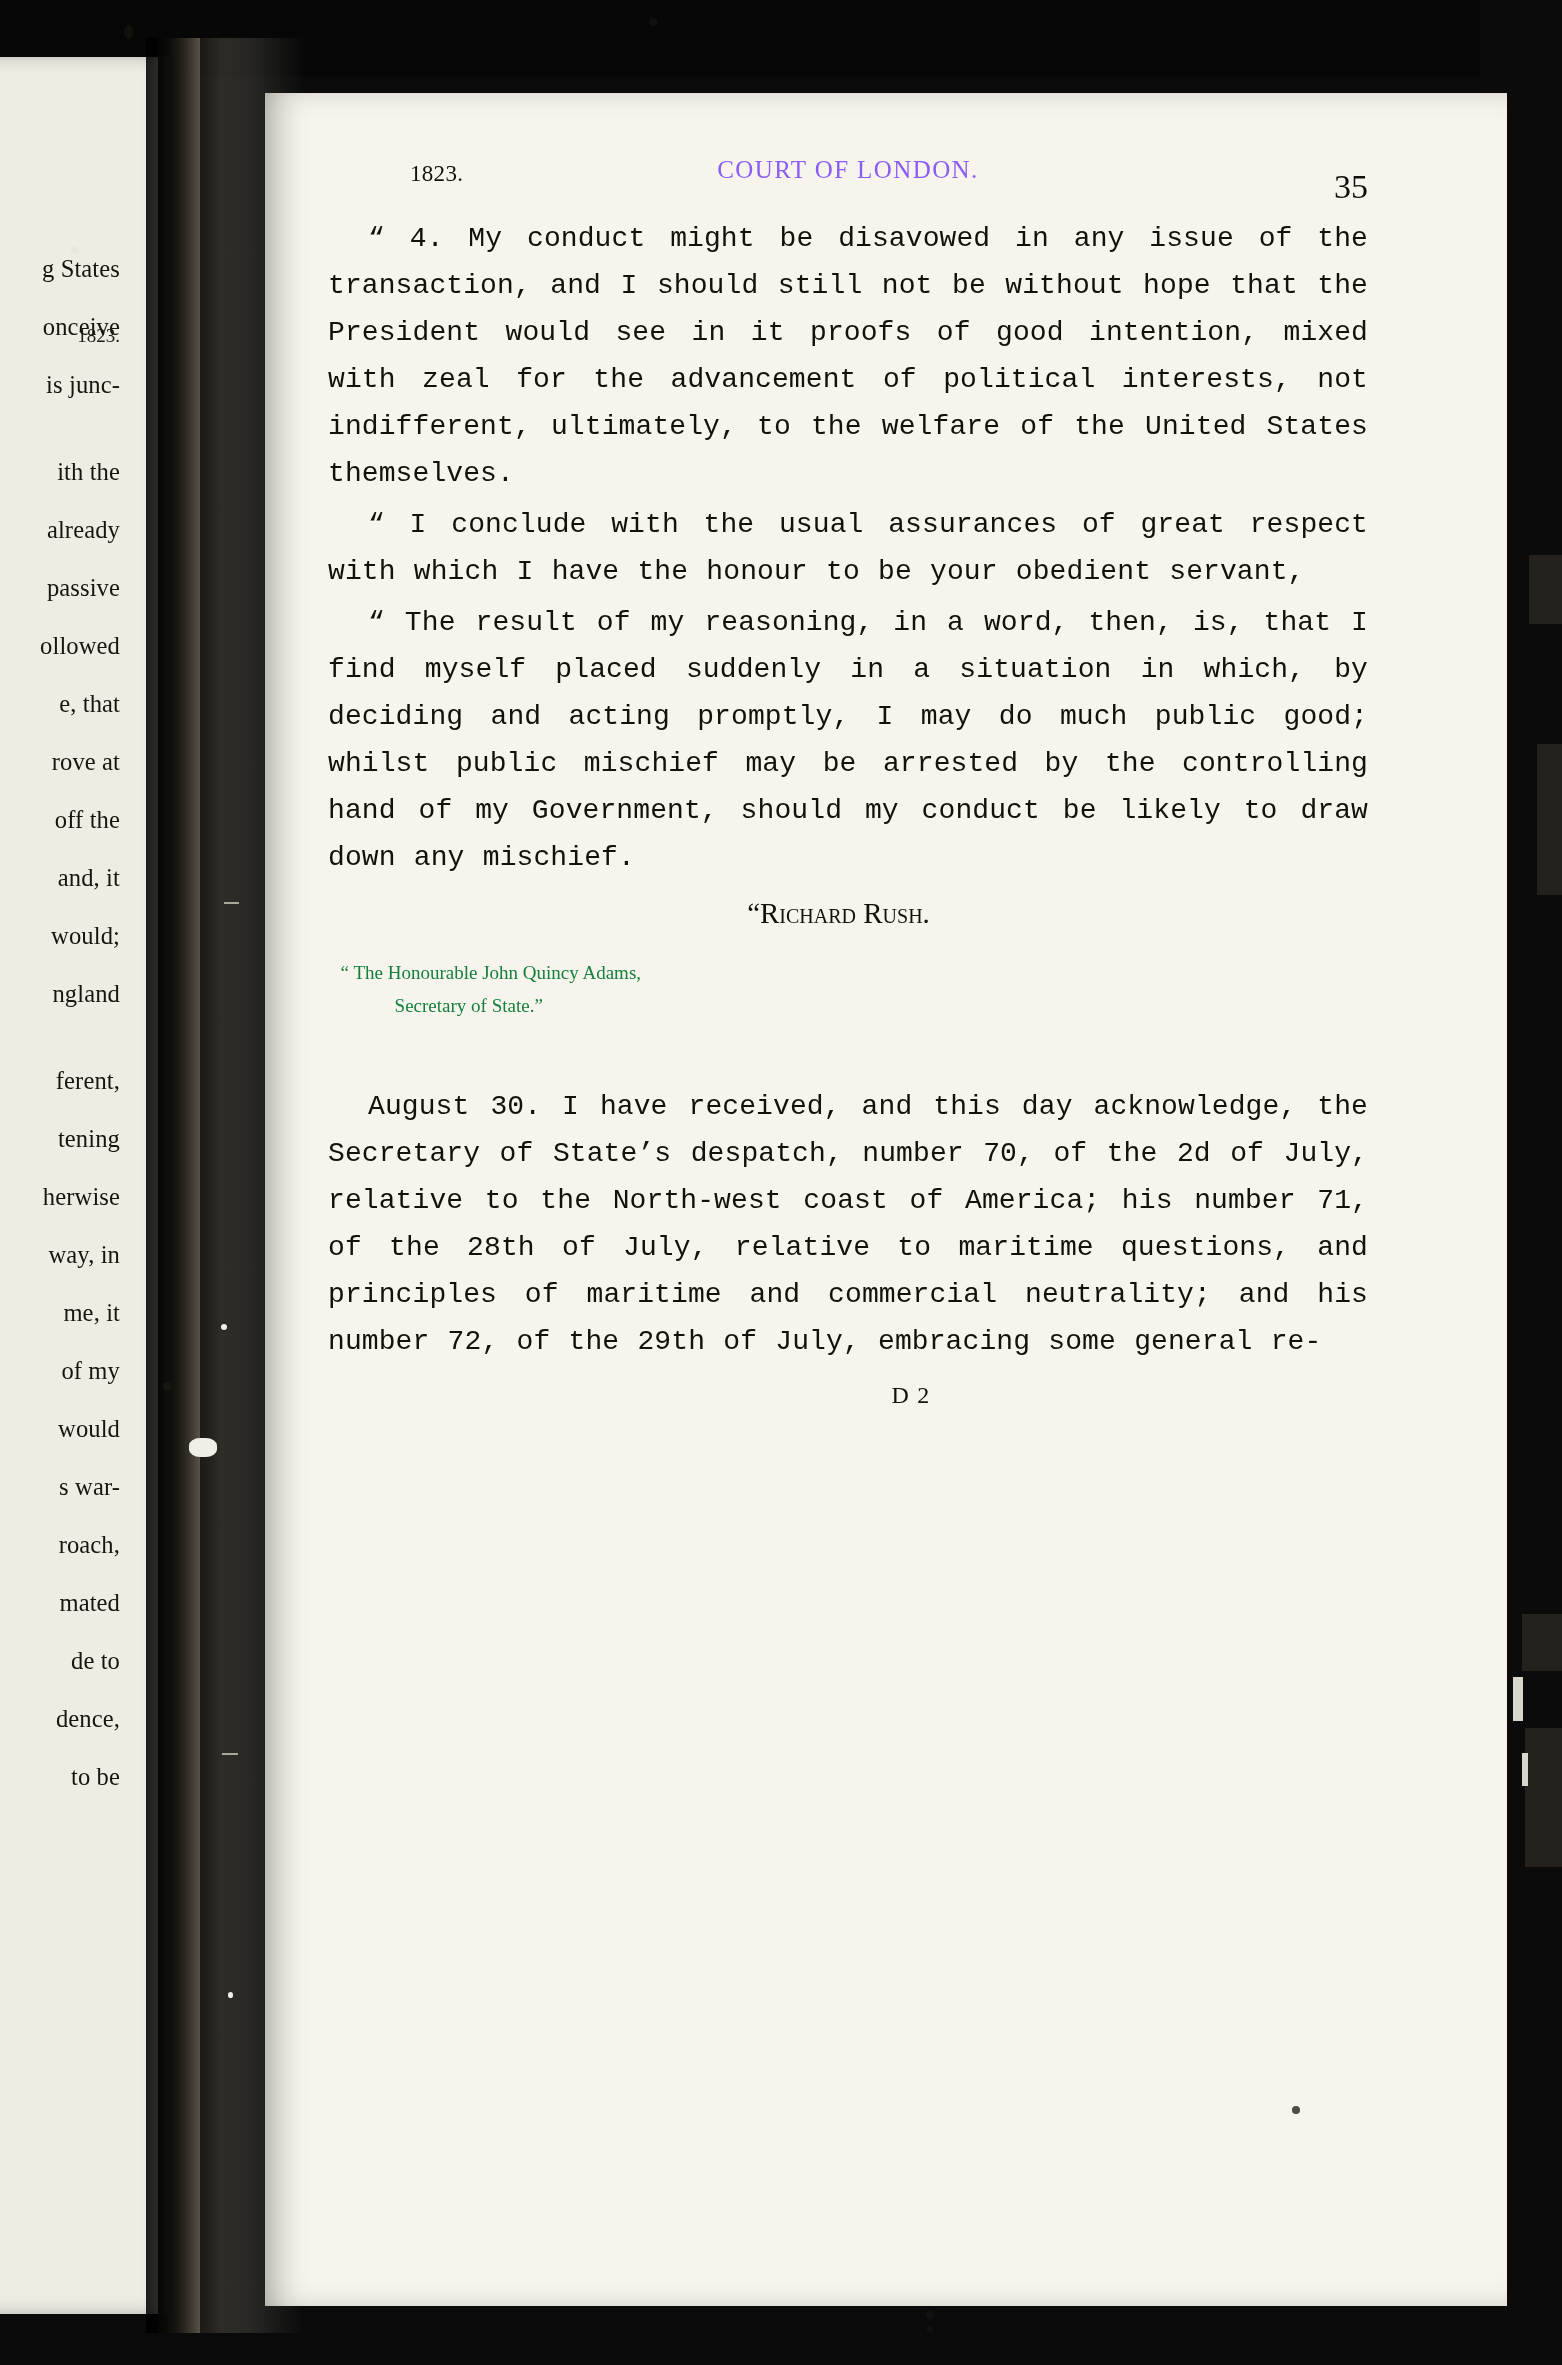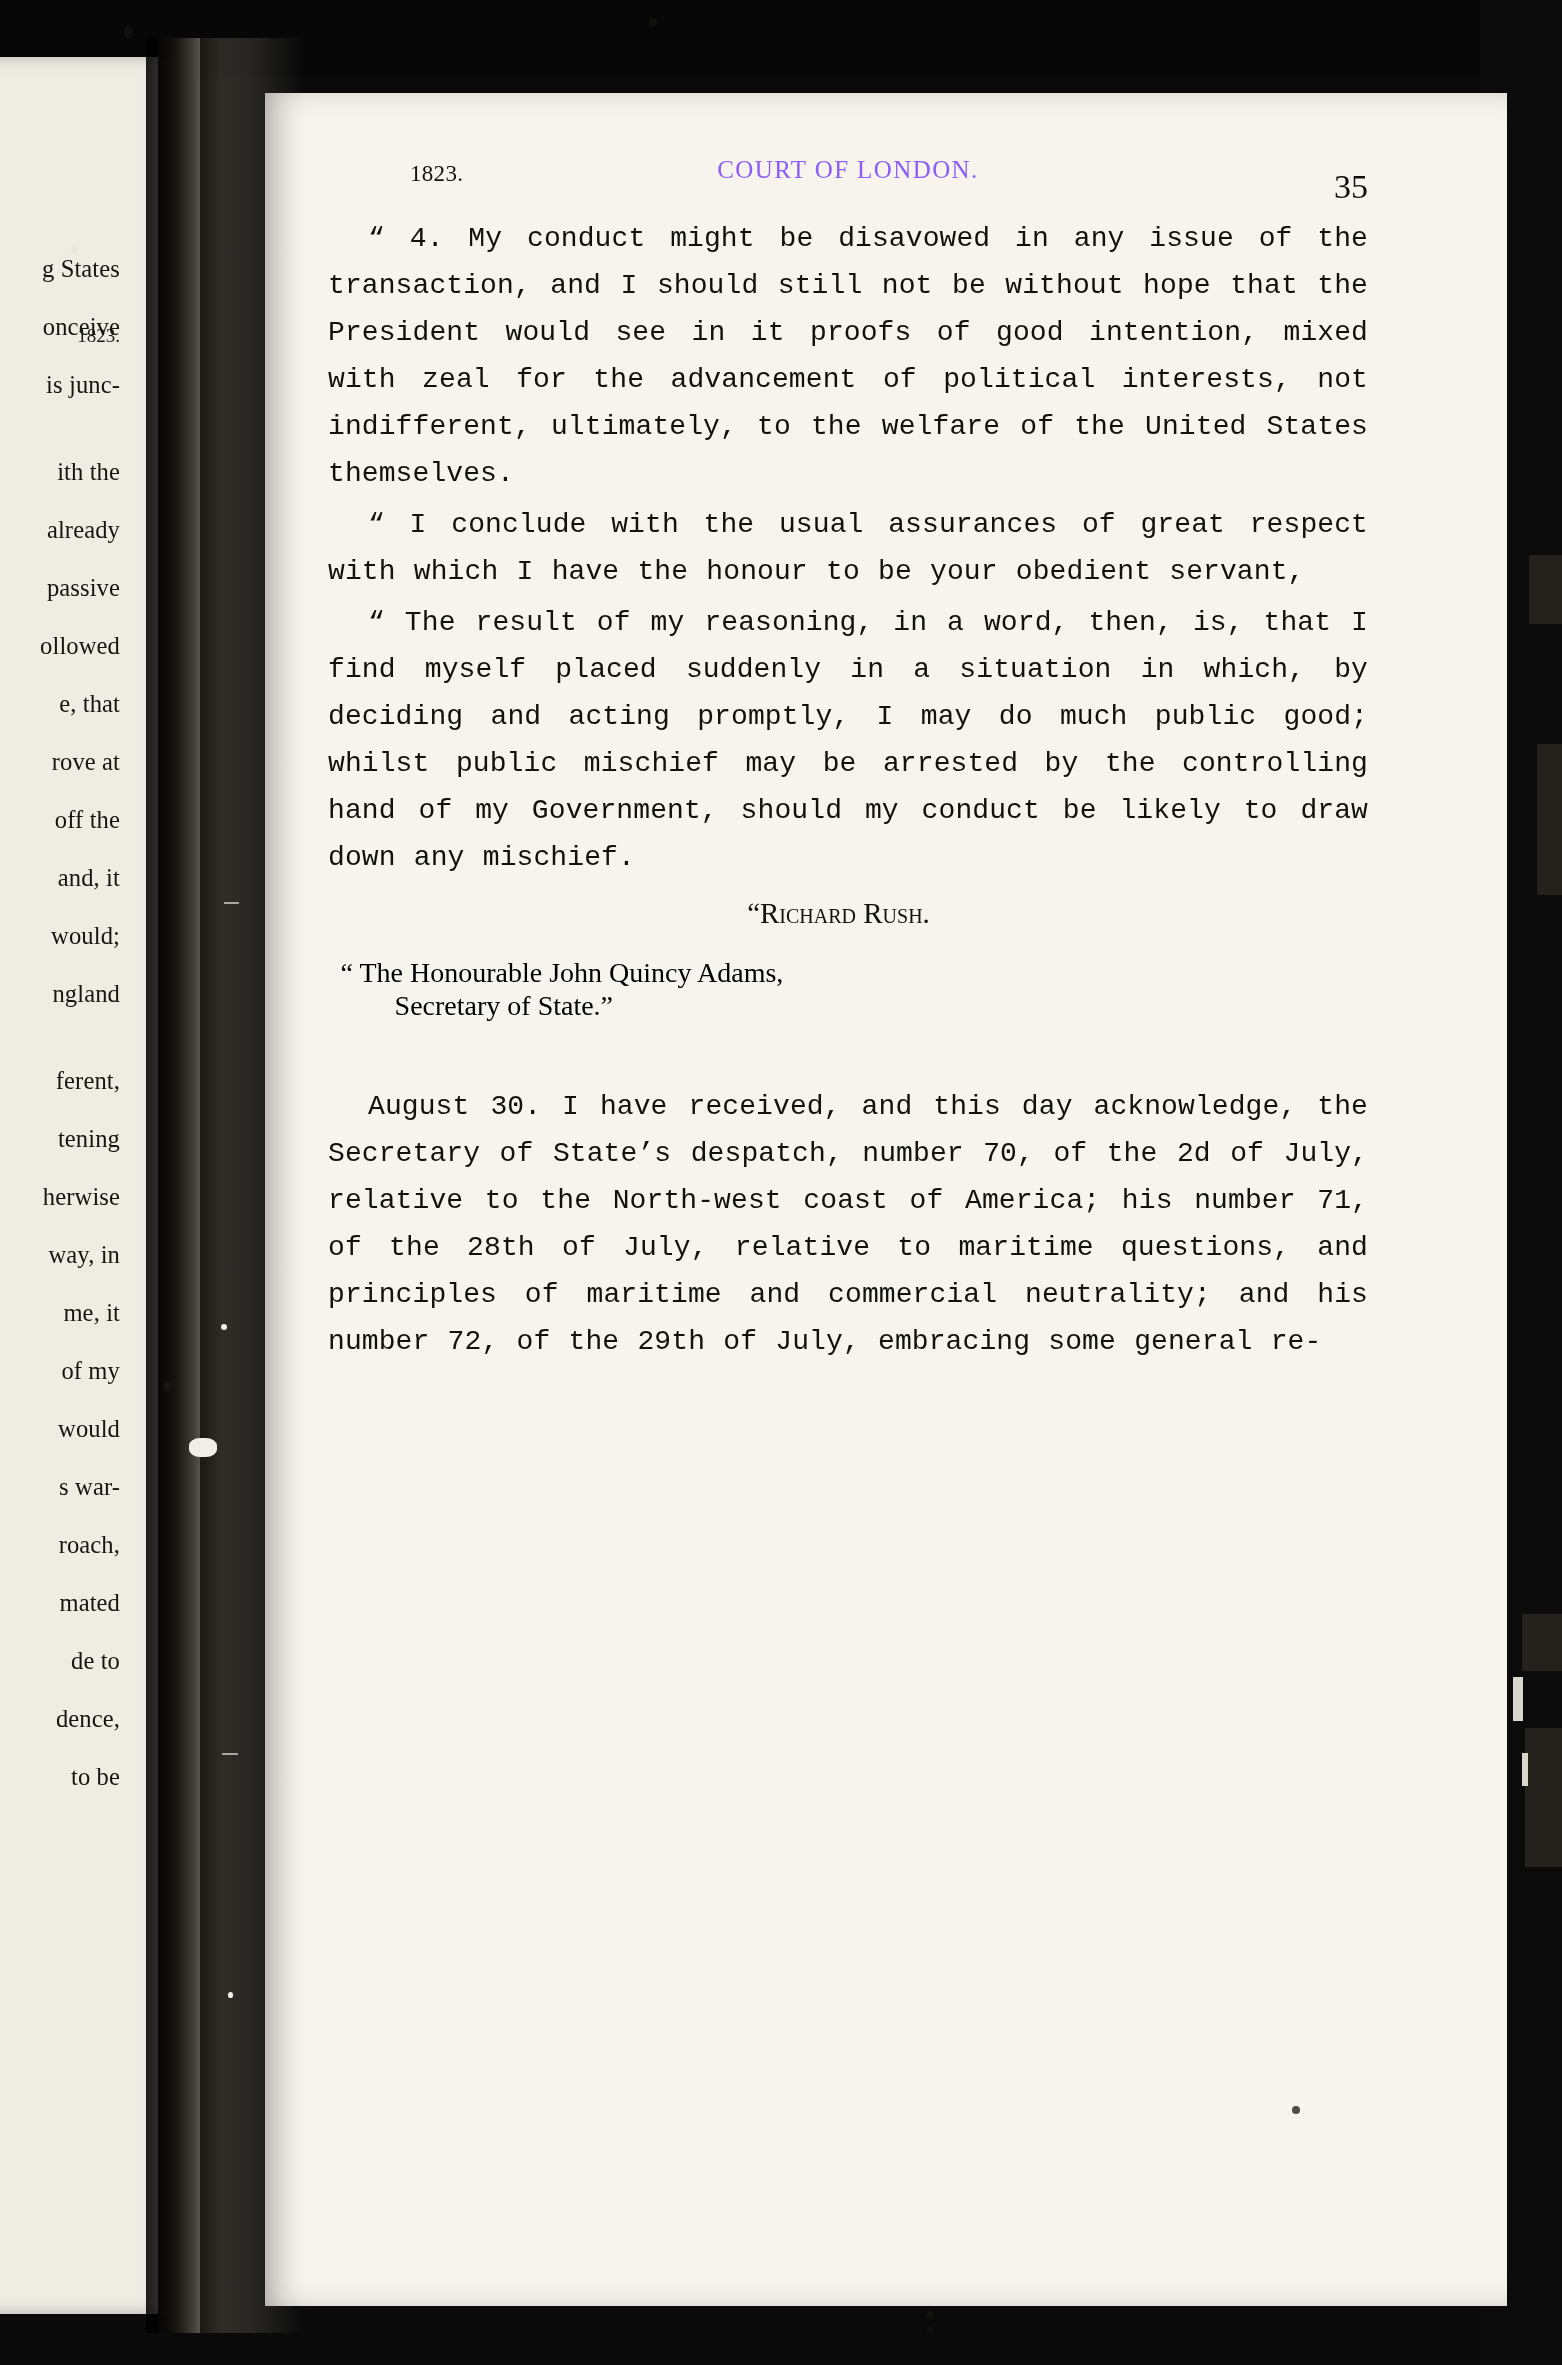--- a/index.html
+++ b/index.html
@@ -175,23 +175,23 @@
     font-size: 29px;
     line-height: 44px;
     color: #12110c;
     padding-right: 19px;
   }
   .sc { font-variant: small-caps; }
 
   .addressee {
     margin-top: 21.4px;
     margin-left: 12.6px;
-    font-size: 28px;
+    font-size: 19px;
     line-height: 33px;
-    color: #000000;
+    color: #15803d;
   }
   .addressee .indent {
     display: block;
     padding-left: 54px;
   }
 
   .entry-gap { height: 61px; }
 
   .catchword {
     margin-top: 16.4px;
@@ -276,20 +276,21 @@
 
       <div class="addressee">
         <span>“ The Honourable John Quincy Adams,</span>
         <span class="indent">Secretary of State.”</span>
       </div>
 
       <div class="entry-gap"></div>
 
       <p class="body">August 30. I have received, and this day acknowledge, the Secretary of State’s despatch, number 70, of the 2d of July, relative to the North-west coast of America; his number 71, of the 28th of July, relative to maritime questions, and principles of maritime and commercial neutrality; and his number 72, of the 29th of July, embracing some general re-</p>
 
+      <div class="catchword">D 2</div>
 
     </div>
   </div>
 
   <div class="dark-speck" style="left:124px; top:25px; width:8.8px; height:14px;"></div>
   <div class="dark-speck" style="left:649px; top:17.7px; width:7.6px; height:8.8px;"></div>
   <div class="speck" style="left:71px; top:246px; width:7px; height:7.6px;"></div>
   <div class="dark-speck" style="left:926px; top:2311px; width:8.2px; height:8.2px;"></div>
   <div class="dark-speck" style="left:163px; top:1382px; width:8.8px; height:8.8px; background:#1b1913;"></div>
 

